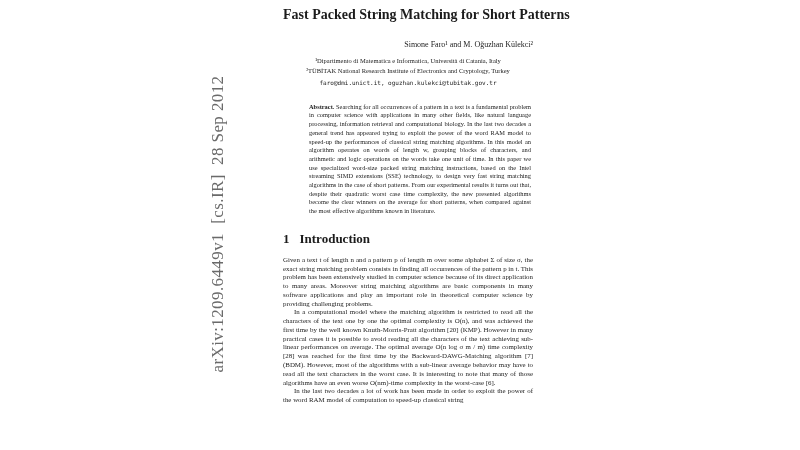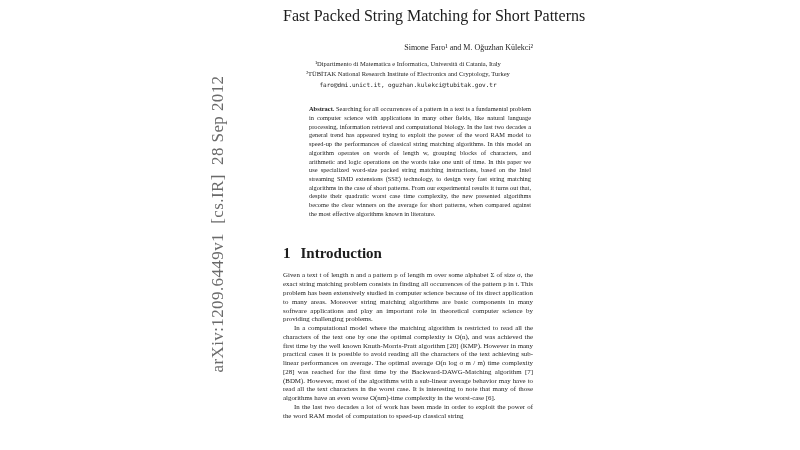--- a/index.html
+++ b/index.html
@@ -27,22 +27,22 @@
     color: #6a6a6a;
     letter-spacing: 0.4px;
   }
   .content {
     position: absolute;
     left: 283px;
     top: 6px;
     width: 250px;
   }
   .title {
-    font-size: 16px;
-    font-weight: normal;
+    font-size: 14px;
+    font-weight: bold;
     text-align: right;
     white-space: nowrap;
     line-height: 1.3;
   }
   .authors {
     font-size: 8px;
     text-align: right;
     margin-top: 16px;
   }
   .affils {
@@ -58,23 +58,23 @@
     font-family: "DejaVu Sans Mono", "Liberation Mono", monospace;
   }
   .abstract {
     margin: 17px 2px 0 26px;
     font-size: 6.4px;
     line-height: 1.36;
     text-align: justify;
   }
   .abstract-label { font-weight: bold; }
   .section-heading {
-    font-size: 15px;
+    font-size: 13px;
     font-weight: bold;
-    margin-top: 27px;
+    margin-top: 15px;
   }
   .section-number { margin-right: 10px; }
   .body-text { margin-top: 9px; }
   .body-par {
     font-size: 6.9px;
     line-height: 1.27;
     text-align: justify;
   }
   .body-par.indent { text-indent: 11px; }
 </style>

